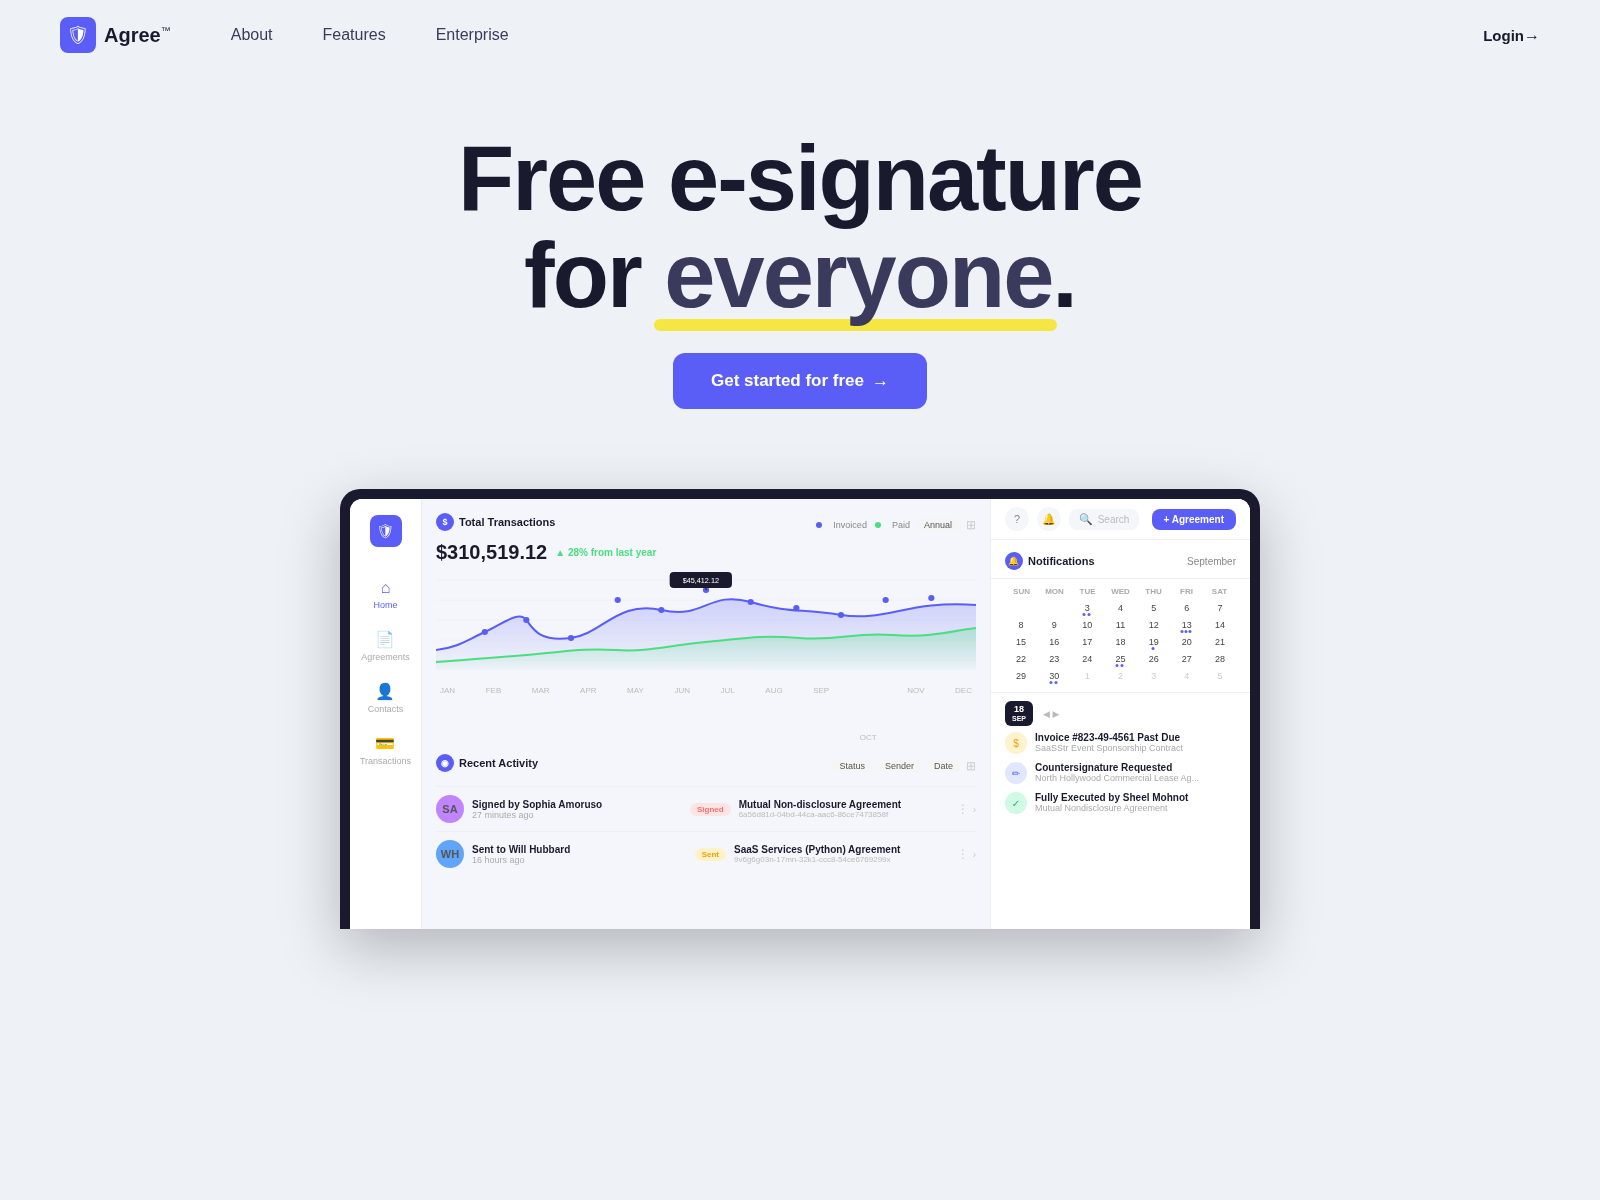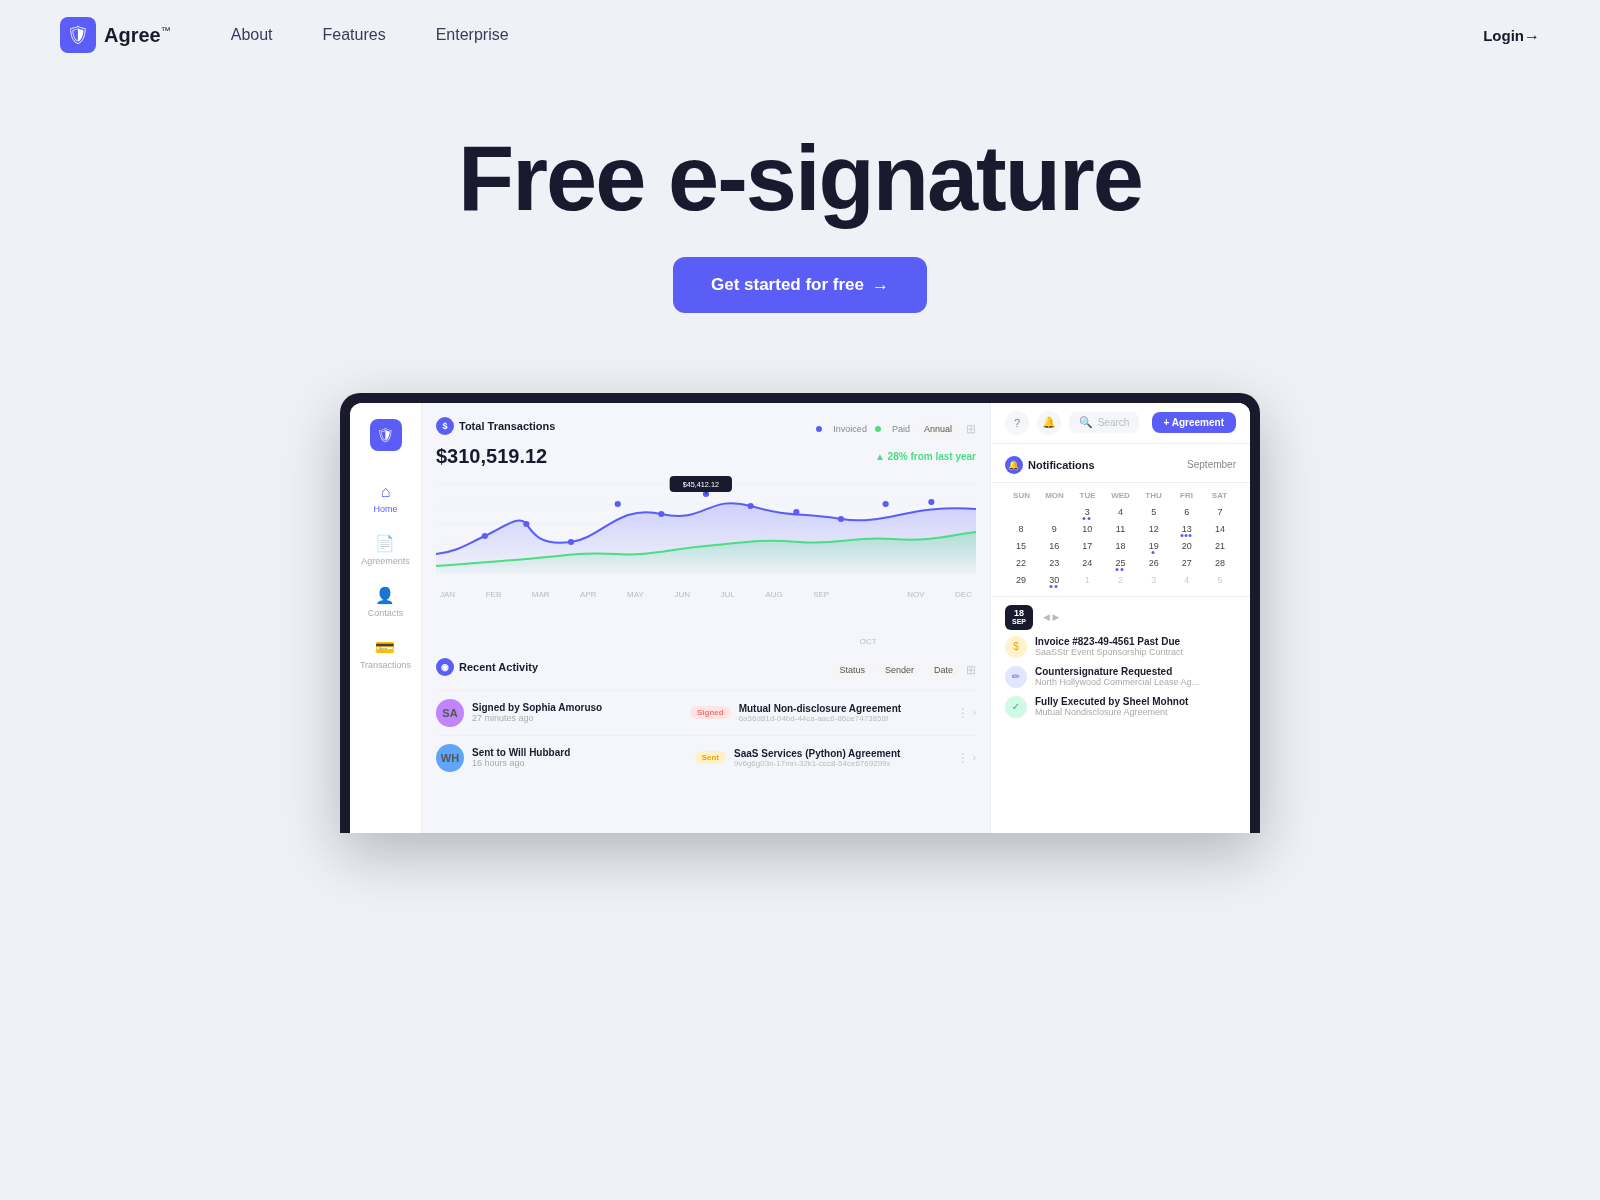--- a/index.html
+++ b/index.html
@@ -245,21 +245,20 @@
       align-items: center;
       justify-content: center;
       color: white;
       font-size: 9px;
     }
     .chart-meta {
       display: flex;
       align-items: center;
       gap: 8px;
       margin-bottom: 4px;
-      justify-content: space-between;
     }
     .chart-amount {
       font-size: 20px;
       font-weight: 800;
       color: #1a1a2e;
     }
     .chart-change {
       font-size: 10px;
       color: #4ade80;
       font-weight: 600;
@@ -531,20 +530,23 @@
   </div>
   <button class="login-btn">
     <span>Login</span>
     <span class="login-arrow">→</span>
   </button>
 </nav>
 
 <section class="hero">
   <h1 class="hero-title">
     <span>Free e-signature</span><br>
+    <span>
+      <span>for </span><span class="everyone-wrap"><span class="everyone-text">everyone</span><span class="underline-yellow"></span></span><span>.</span>
+    </span>
   </h1>
   <button class="cta-btn">
     <span>Get started for free</span>
     <span>→</span>
   </button>
 </section>
 
 <div style="padding: 0 80px;">
   <div class="mockup-container">
     <div class="mockup-inner">

